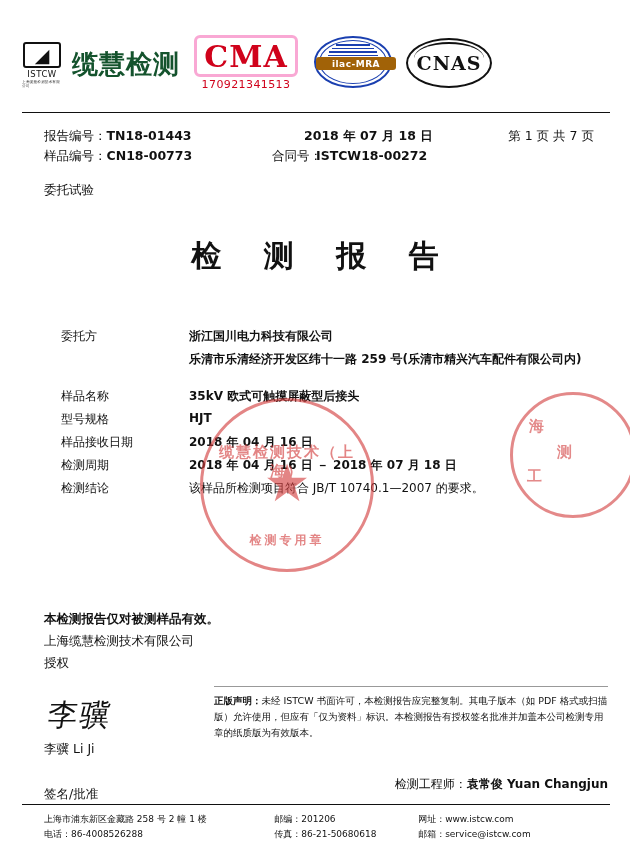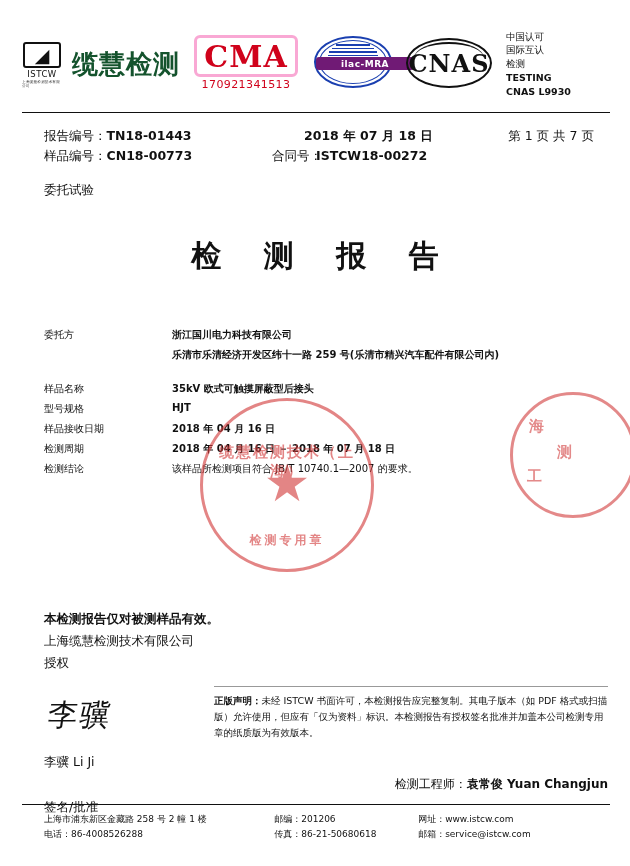--- a/index.html
+++ b/index.html
@@ -110,22 +110,22 @@
     position: absolute;
     left: 7px; top: 4px;
     width: 68px; height: 44px;
     border: 1px solid #1a3fb0;
     border-radius: 50%;
     box-sizing: border-box;
   }
   .ilac-band {
     position: absolute;
     left: 4px; top: 21px;
-    width: 98px; height: 13px;
-    background: #701a75;
+    width: 80px; height: 13px;
+    background: #a16207;
     border-radius: 3px;
     color: #fff;
     font-size: 9px;
     font-weight: bold;
     display: flex; align-items: center; justify-content: center;
     letter-spacing: 0.5px;
   }
   .ilac-lines {
     position: absolute;
     left: 16px; top: 6px;
@@ -146,21 +146,21 @@
   .cnas-ring {
     position: absolute;
     left: 0; top: 2px;
     width: 86px; height: 50px;
     border: 2.5px solid #111;
     border-radius: 50%;
     box-sizing: border-box;
     display: flex; align-items: center; justify-content: center;
   }
   .cnas-text {
-    font-size: 24px;
+    font-size: 19px;
     font-weight: bold;
     letter-spacing: 1px;
     font-family: "DejaVu Serif", "Liberation Serif", serif;
   }
   .cnas-arc {
     position: absolute;
     left: 8px; top: 6px;
     width: 70px; height: 14px;
     border-top: 2px solid #111;
     border-radius: 50% 50% 0 0 / 100% 100% 0 0;
@@ -214,23 +214,23 @@
     font-size: 30px;
     font-weight: bold;
     letter-spacing: 16px;
     text-indent: 16px;
     font-family: "DejaVu Serif", "Liberation Serif", serif;
   }
 
   
   .fields {
     position: absolute;
-    left: 44px; top: 328px;
+    left: 61px; top: 328px;
     width: 556px;
-    font-size: 10px;
+    font-size: 12px;
   }
   .f-row {
     display: flex;
     align-items: flex-start;
     margin-bottom: 6px;
   }
   .f-label {
     width: 128px;
     flex: none;
   }
@@ -265,21 +265,21 @@
   .sign-script {
     font-family: "DejaVu Serif", "Liberation Serif", serif;
     font-size: 30px;
     color: #111;
     letter-spacing: 2px;
     transform: skewX(-8deg);
     margin-left: 4px;
     line-height: 1;
   }
   .sign-name {
-    margin-top: 24px;
+    margin-top: 11px;
     font-size: 12.5px;
   }
   .sign-label {
     margin-top: 28px;
     font-size: 12.5px;
   }
 
   
   .legal {
     position: absolute;
@@ -411,27 +411,20 @@
       <div class="ilac-band">ilac-MRA</div>
     </div>
 
     <div class="cnas">
       <div class="cnas-ring">
         <span class="cnas-text">CNAS</span>
       </div>
       <div class="cnas-arc"></div>
     </div>
 
-    <div class="accred">
-      <div>中国认可</div>
-      <div>国际互认</div>
-      <div>检测</div>
-      <div class="en">TESTING</div>
-      <div class="en">CNAS L9930</div>
-    </div>
   </div>
 
   <div class="hr-top"></div>
 
   <div class="meta">
     <div class="meta-row">
       <span class="m-label">报告编号：</span><span class="m-val">TN18-01443</span>
       <span class="pos-mid m-val">2018 年 07 月 18 日</span>
       <span class="pos-right">第 1 页 共 7 页</span>
     </div>

